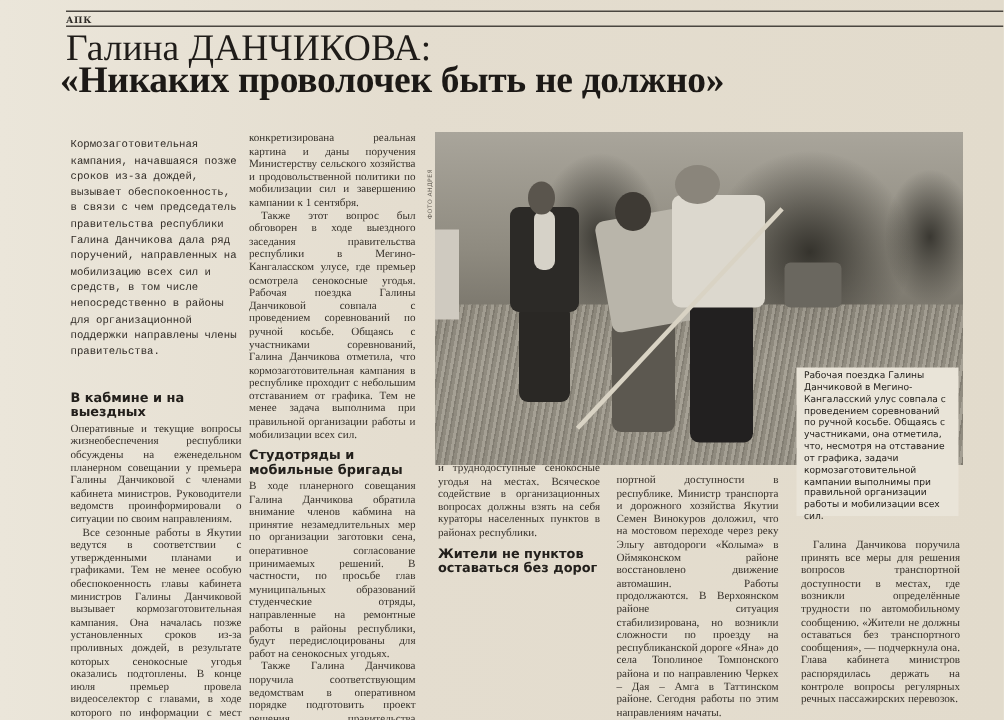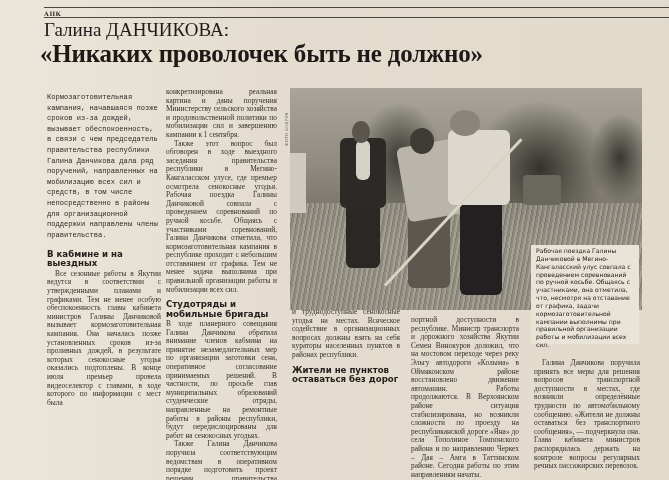--- a/index.html
+++ b/index.html
@@ -18,21 +18,21 @@
   .rule {
     position: absolute; height: 1px; background: #4a4640;
   }
   .section-label {
     position: absolute; left: 44px; top: 10px;
     font-family: "DejaVu Serif", serif; font-size: 6px; letter-spacing: 0.5px;
     color: #2d2a26; font-weight: bold;
   }
   .kicker {
     position: absolute; left: 44px; top: 19px;
-    font-family: "Liberation Serif", serif; font-size: 19px; color: #1f1c19;
+    font-family: "Liberation Serif", serif; font-size: 25px; color: #1f1c19;
     white-space: nowrap;
   }
   .headline {
     position: absolute; left: 40px; top: 40px;
     font-family: "Liberation Serif", serif; font-weight: bold; font-size: 25px;
     letter-spacing: -0.2px; color: #1c1916; white-space: nowrap;
   }
   .lead {
     position: absolute; left: 47px; top: 92px; width: 112px;
     font-family: Liberation Mono, monospace; font-size: 7.1px; line-height: 10.6px;
@@ -102,21 +102,22 @@
 <div class="rule" style="left:44px; top:7px; width:625px;"></div>
 <div class="section-label">АПК</div>
 <div class="rule" style="left:44px; top:17px; width:625px;"></div>
 
 <div class="kicker">Галина ДАНЧИКОВА:</div>
 <div class="headline">«Никаких проволочек быть не должно»</div>
 
 <div class="lead">Кормозаготовительная кампания, начавшаяся позже сроков из-за дождей, вызывает обеспокоенность, в связи с чем председатель правительства республики Галина Данчикова дала ряд поручений, направленных на мобилизацию всех сил и средств, в том числе непосредственно в районы для организационной поддержки направлены члены правительства.</div>
 
 <div class="col" style="left:47px; top:250px; width:114px;">
-  <div class="subhead" style="margin-top:0;">В кабмине и на выездных</div>
+  <div class="subhead" style="margin-top:12px;">В кабмине и на выездных</div>
+  <p class="noindent">Оперативные и текущие вопросы жизнеобеспечения республики обсуждены на еженедельном планерном совещании у премьера Галины Данчиковой с членами кабинета министров. Руководители ведомств проинформировали о ситуации по своим направлениям.</p>
   <p>Все сезонные работы в Якутии ведутся в соответствии с утвержденными планами и графиками. Тем не менее особую обеспокоенность главы кабинета министров Галины Данчиковой вызывает кормозаготовительная кампания. Она началась позже установленных сроков из-за проливных дождей, в результате которых сенокосные угодья оказались подтоплены. В конце июля премьер провела видеоселектор с главами, в ходе которого по информации с мест была</p>
 </div>
 
 <div class="col" style="left:166px; top:88px; width:111px;">
   <p class="noindent">конкретизирована реальная картина и даны поручения Министерству сельского хозяйства и продовольственной политики по мобилизации сил и завершению кампании к 1 сентября.</p>
   <p>Также этот вопрос был обговорен в ходе выездного заседания правительства республики в Мегино-Кангаласском улусе, где премьер осмотрела сенокосные угодья. Рабочая поездка Галины Данчиковой совпала с проведением соревнований по ручной косьбе. Общаясь с участниками соревнований, Галина Данчикова отметила, что кормозаготовительная кампания в республике проходит с небольшим отставанием от графика. Тем не менее задача выполнима при правильной организации работы и мобилизации всех сил.</p>
   <div class="subhead">Студотряды и мобильные бригады</div>
   <p class="noindent">В ходе планерного совещания Галина Данчикова обратила внимание членов кабмина на принятие незамедлительных мер по организации заготовки сена, оперативное согласование принимаемых решений. В частности, по просьбе глав муниципальных образований студенческие отряды, направленные на ремонтные работы в районы республики, будут передислоцированы для работ на сенокосных угодьях.</p>
   <p>Также Галина Данчикова поручила соответствующим ведомствам в оперативном порядке подготовить проект решения правительства республики о поддержке мобильных бригад, выезжающих в отдаленные</p>
 </div>

